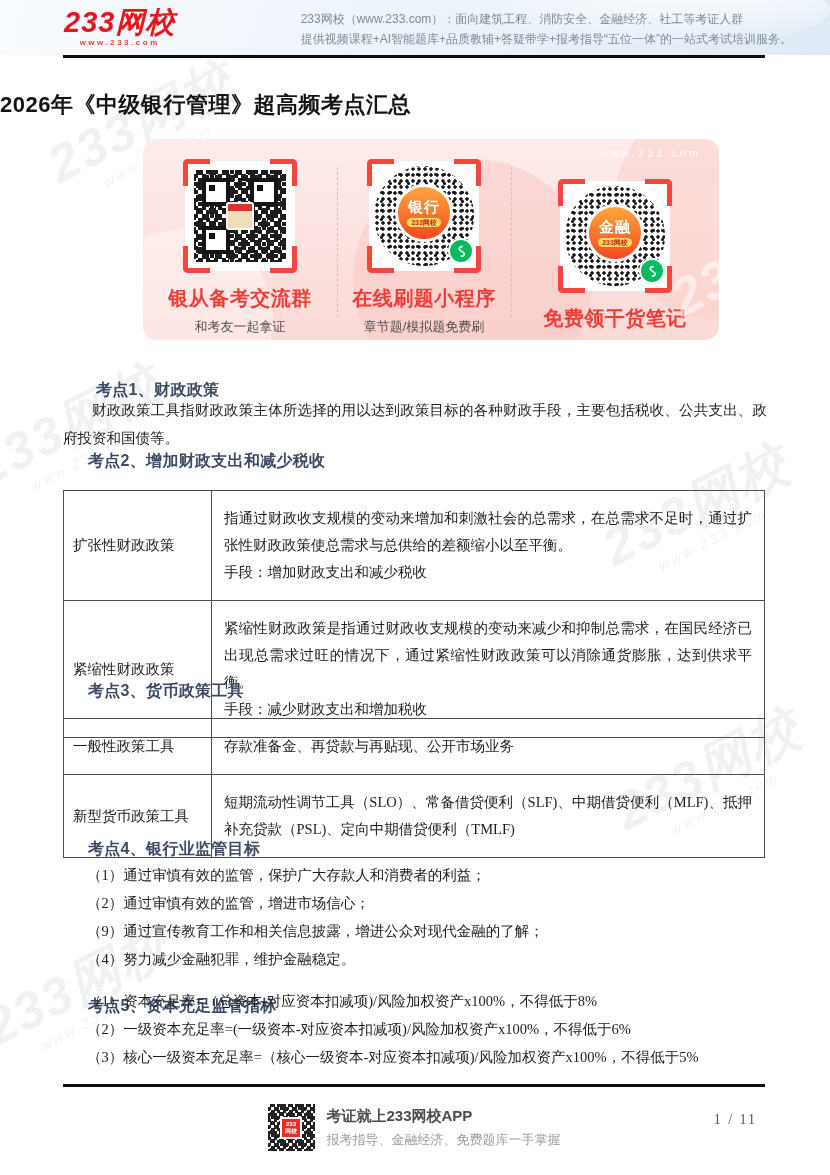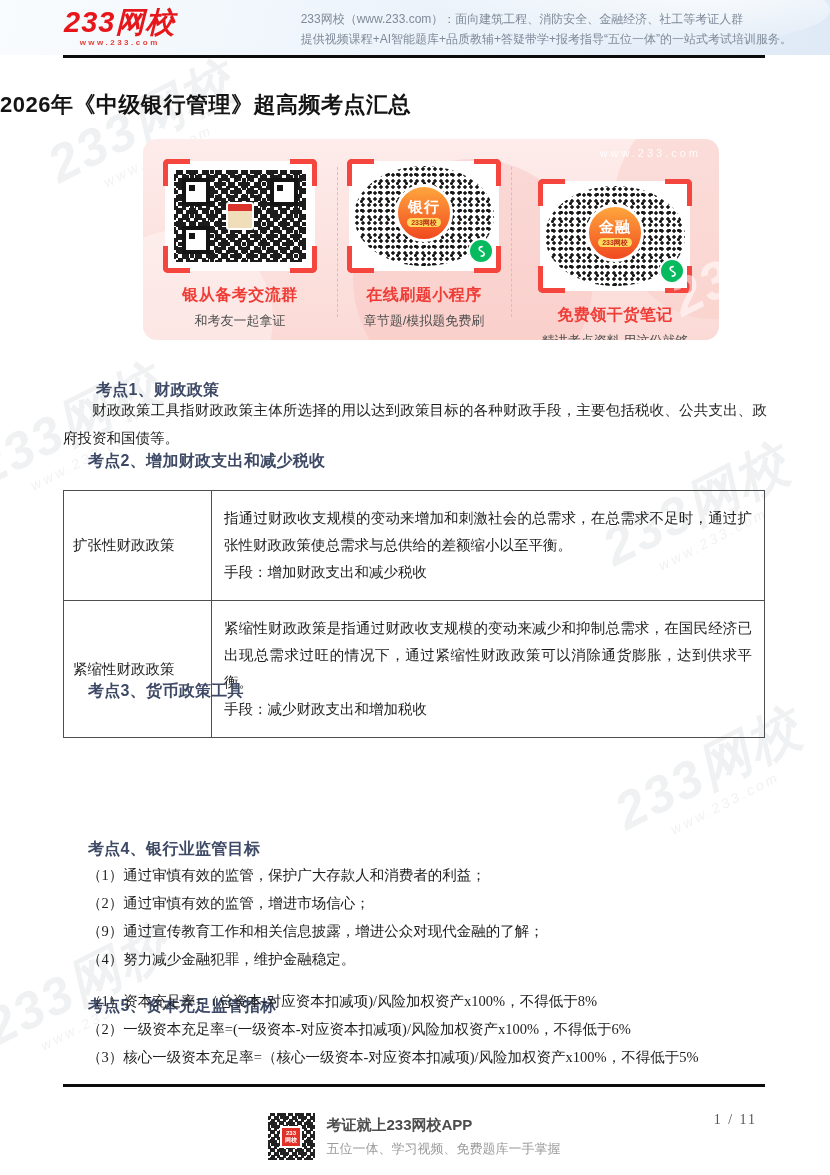--- a/index.html
+++ b/index.html
@@ -30,21 +30,21 @@
   .blob{position:absolute;border-radius:50%;}
   .blob1{left:210px;top:20px;width:240px;height:240px;background:rgba(248,196,190,.45);}
   .blob2{left:470px;top:-40px;width:200px;height:220px;background:rgba(249,205,199,.5);}
   .blob3{left:-50px;top:90px;width:180px;height:180px;background:rgba(255,255,255,.35);}
   .banner-wm{position:absolute;top:8px;right:18px;font-family:"Liberation Sans",sans-serif;
        font-size:11px;color:rgba(255,255,255,.9);letter-spacing:3px;z-index:3;}
   .sep{position:absolute;top:28px;height:150px;border-left:1.5px dashed #f0b4ae;z-index:3;}
   .sep1{left:194px;} .sep2{left:368px;}
   .qr-col{position:absolute;top:0;height:100%;display:flex;flex-direction:column;align-items:center;z-index:4;}
   .col1{left:0;width:194px;} .col2{left:194px;width:174px;} .col3{left:368px;width:208px;margin-top:20px;}
-  .qr-frame{position:relative;width:110px;height:110px;margin-top:22px;background:#fff;border-radius:8px;padding-left:40px;}
+  .qr-frame{position:relative;width:110px;height:110px;margin-top:22px;background:#fff;border-radius:8px;}
   .corner{position:absolute;width:22px;height:22px;border:5px solid #f4463f;}
   .c-tl{left:-2px;top:-2px;border-right:none;border-bottom:none;border-top-left-radius:5px;}
   .c-tr{right:-2px;top:-2px;border-left:none;border-bottom:none;border-top-right-radius:5px;}
   .c-bl{left:-2px;bottom:-2px;border-right:none;border-top:none;border-bottom-left-radius:5px;}
   .c-br{right:-2px;bottom:-2px;border-left:none;border-top:none;border-bottom-right-radius:5px;}
   .qr-classic{position:absolute;inset:9px;
        background:
         conic-gradient(#1c1c1c 25%,#0000 0 50%,#1c1c1c 0 75%,#0000 0) 0 0/8px 8px,
         conic-gradient(#1c1c1c 25%,#0000 0 50%,#1c1c1c 0 75%,#0000 0) 2px 5px/13px 13px;}
   .finder{position:absolute;width:20px;height:20px;border:4px solid #141414;background:#fff;}
@@ -58,21 +58,21 @@
         radial-gradient(#161616 1.5px,#0000 1.8px) 0 0/6px 6px,
         radial-gradient(#161616 1.3px,#0000 1.6px) 3px 4px/9px 9px;}
   .badge{position:absolute;left:50%;top:47%;transform:translate(-50%,-50%);width:52px;height:52px;
        border-radius:50%;background:linear-gradient(180deg,#ffa63d,#f1491f);border:3px solid #fff;
        display:flex;flex-direction:column;align-items:center;justify-content:center;}
   .badge-label{color:#fff;font-family:"Liberation Sans",sans-serif;font-weight:700;font-size:15px;letter-spacing:1px;}
   .badge-brand{margin-top:1px;background:#ffd95e;color:#bc2a15;font-family:"Liberation Sans",sans-serif;
        font-size:7px;line-height:9px;padding:0 4px;border-radius:5px;font-weight:700;}
   .wx{position:absolute;right:5px;bottom:7px;width:22px;height:22px;border-radius:50%;background:#06ba5f;
        border:2px solid #fff;display:flex;align-items:center;justify-content:center;}
-  .qr-title{margin-top:14px;font-family:"Liberation Sans",sans-serif;font-weight:700;font-size:16px;
+  .qr-title{margin-top:14px;font-family:"Liberation Sans",sans-serif;font-weight:700;font-size:20px;
        color:#f03c36;letter-spacing:.5px;}
   .qr-sub{margin-top:6px;font-family:"Liberation Sans",sans-serif;font-size:13px;color:#4f4f4f;}
 
   
   .kp{position:absolute;left:88px;z-index:2;font-family:"Liberation Sans",sans-serif;
        font-weight:700;font-size:16px;color:#3d4965;letter-spacing:.3px;}
   .kp1{top:380px;margin-left:8px;} .kp2{top:451px;} .kp3{top:681px;} .kp4{top:839px;} .kp5{top:964px;margin-top:32px;}
   .para{position:absolute;left:63px;top:396px;width:704px;z-index:2;font-size:14.5px;line-height:28px;
        color:#1d1d1d;text-indent:2em;text-align:justify;}
   .tbl{position:absolute;left:63px;width:702px;z-index:2;border-collapse:collapse;
@@ -93,21 +93,21 @@
   .wm1{left:45px;top:95px;}
   .wm2{left:600px;top:478px;}
   .wm3{left:-28px;top:398px;}
   .wm4{left:612px;top:742px;}
   .wm5{left:-18px;top:958px;}
   .wm6{left:682px;top:238px;z-index:3;color:rgba(255,255,255,.55);}
 
   
   .footer-rule{position:absolute;top:1084px;left:63px;width:702px;height:3px;background:#0c0c0c;z-index:2;}
   .footer{position:absolute;top:1096px;left:63px;width:702px;z-index:2;}
-  .f-app{display:flex;gap:12px;width:fit-content;margin:17px auto;}
+  .f-app{display:flex;gap:12px;width:fit-content;margin:8px auto;}
   .f-qr{position:relative;width:47px;height:47px;
        background:
         conic-gradient(#222 25%,#0000 0 50%,#222 0 75%,#0000 0) 0 0/6px 6px,
         conic-gradient(#222 25%,#0000 0 50%,#222 0 75%,#0000 0) 2px 3px/9px 9px;}
   .f-qr-logo{position:absolute;inset:0;margin:auto;width:18px;height:18px;background:#e23128;
        border:2px solid #fff;color:#fff;font-family:"Liberation Sans",sans-serif;font-size:6px;
        line-height:7px;font-weight:700;display:flex;flex-direction:column;align-items:center;justify-content:center;}
   .f-t1{font-family:"Liberation Sans",sans-serif;font-weight:700;font-size:15px;color:#4c4c4c;line-height:20px;margin-top:2px;}
   .f-t2{font-family:"Liberation Sans",sans-serif;font-size:13px;color:#9b9b9b;margin-top:5px;}
   .f-page{position:absolute;right:8px;top:16px;font-size:14px;color:#555;letter-spacing:2px;}
@@ -242,20 +242,32 @@
       <td class="td-label">紧缩性财政政策</td>
       <td class="td-body">
         <div class="desc">紧缩性财政政策是指通过财政收支规模的变动来减少和抑制总需求，在国民经济已出现总需求过旺的情况下，通过紧缩性财政政策可以消除通货膨胀，达到供求平衡。</div>
         <div>手段：减少财政支出和增加税收</div>
       </td>
     </tr>
   </tbody>
     </table>
 
   <div class="kp kp3">考点3、货币政策工具</div>
+  <table class="tbl tbl2">
+    <tbody>
+        <tr>
+      <td class="td-label">一般性政策工具</td>
+      <td class="td-body">存款准备金、再贷款与再贴现、公开市场业务</td>
+    </tr>
+    <tr>
+      <td class="td-label">新型货币政策工具</td>
+      <td class="td-body desc">短期流动性调节工具（SLO）、常备借贷便利（SLF)、中期借贷便利（MLF)、抵押补充贷款（PSL)、定向中期借贷便利（TMLF)</td>
+    </tr>
+  </tbody>
+    </table>
 
   <div class="kp kp4">考点4、银行业监管目标</div>
   <div class="list list4">
     <div>（1）通过审慎有效的监管，保护广大存款人和消费者的利益；</div>
     <div>（2）通过审慎有效的监管，增进市场信心；</div>
     <div>（9）通过宣传教育工作和相关信息披露，增进公众对现代金融的了解；</div>
     <div>（4）努力减少金融犯罪，维护金融稳定。</div>
   </div>
 
   <div class="kp kp5">考点5、资本充足监管指标</div>
@@ -269,19 +281,19 @@
   <div class="footer">
     <div class="f-app">
       <div class="f-qr">
         <div class="f-qr-logo">
           <span>233</span>
           <span>网校</span>
         </div>
       </div>
       <div>
         <div class="f-t1">考证就上233网校APP</div>
-        <div class="f-t2">五位一体、学习视频、免费题库一手掌握</div>
+        <div class="f-t2">报考指导、金融经济、免费题库一手掌握</div>
       </div>
     </div>
     <div class="f-page">1 / 11</div>
   </div>
 
 </div>
 
 </body></html>

